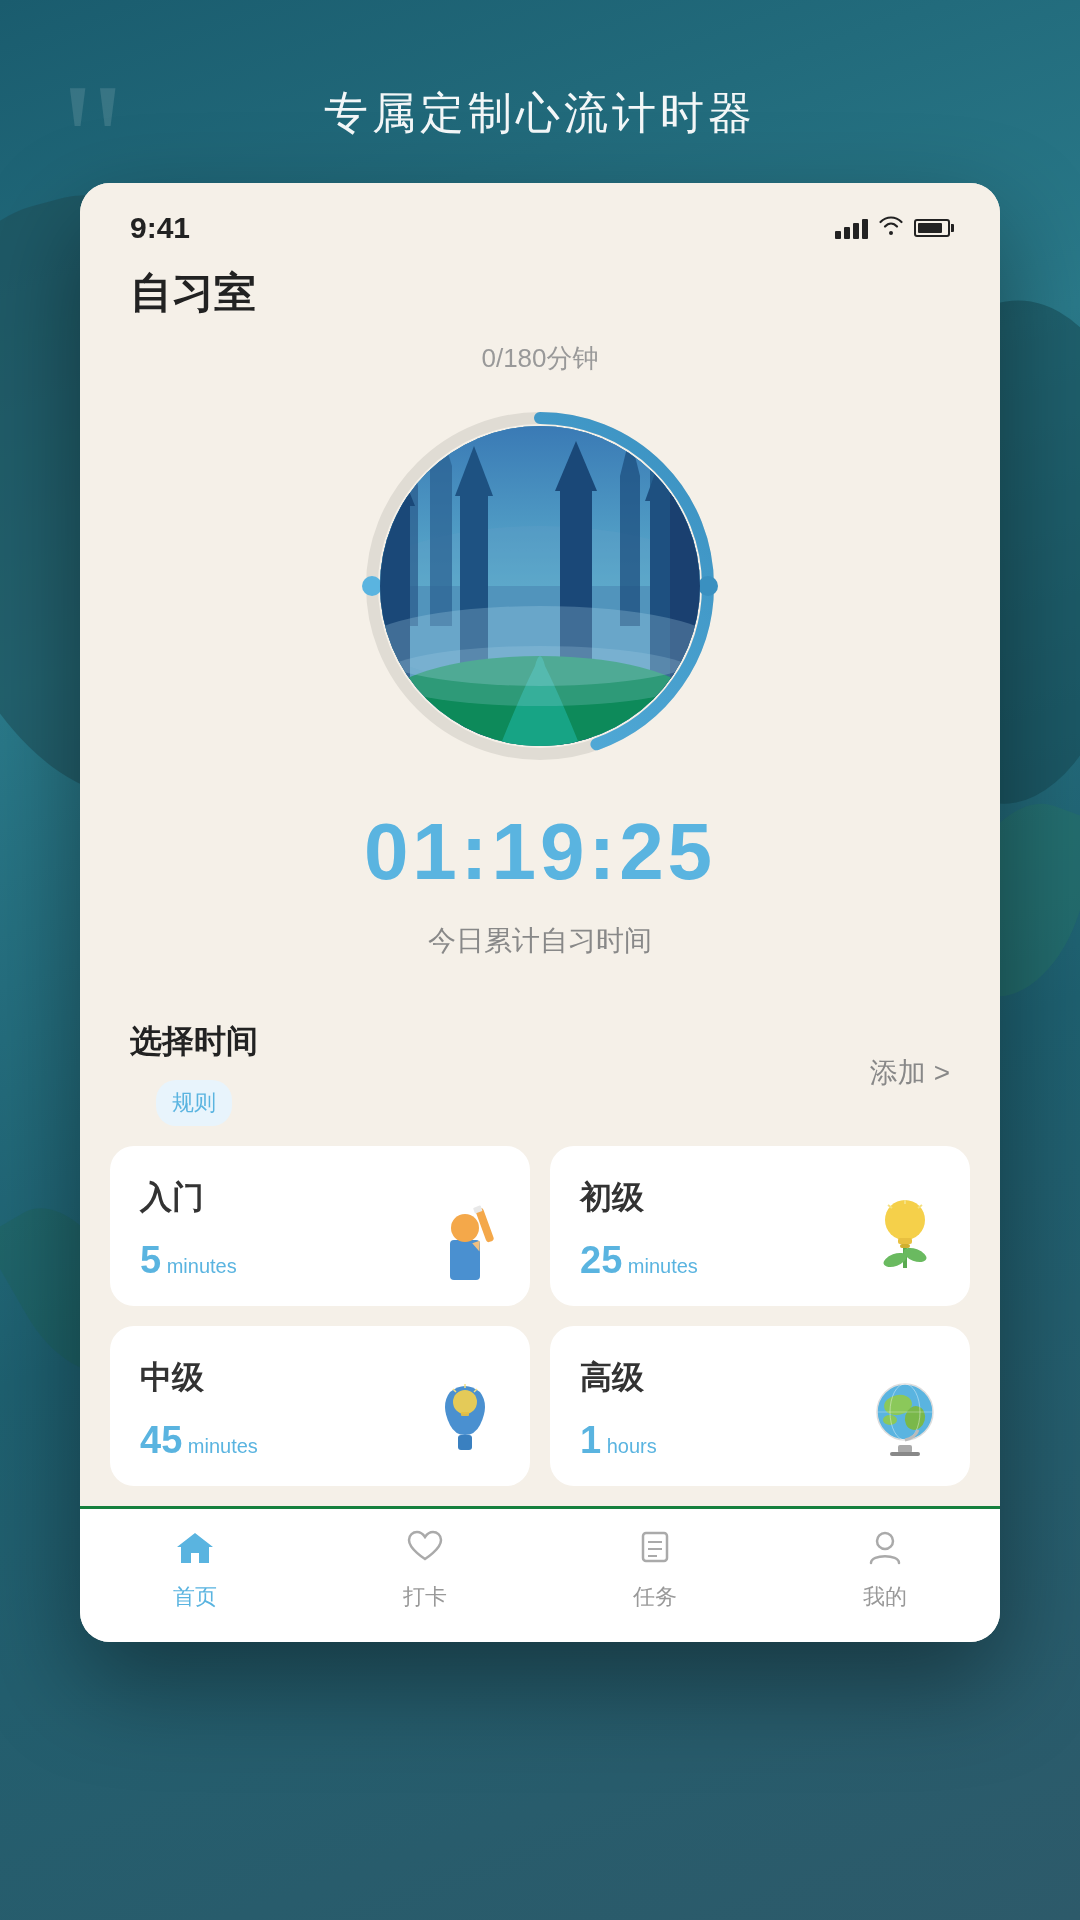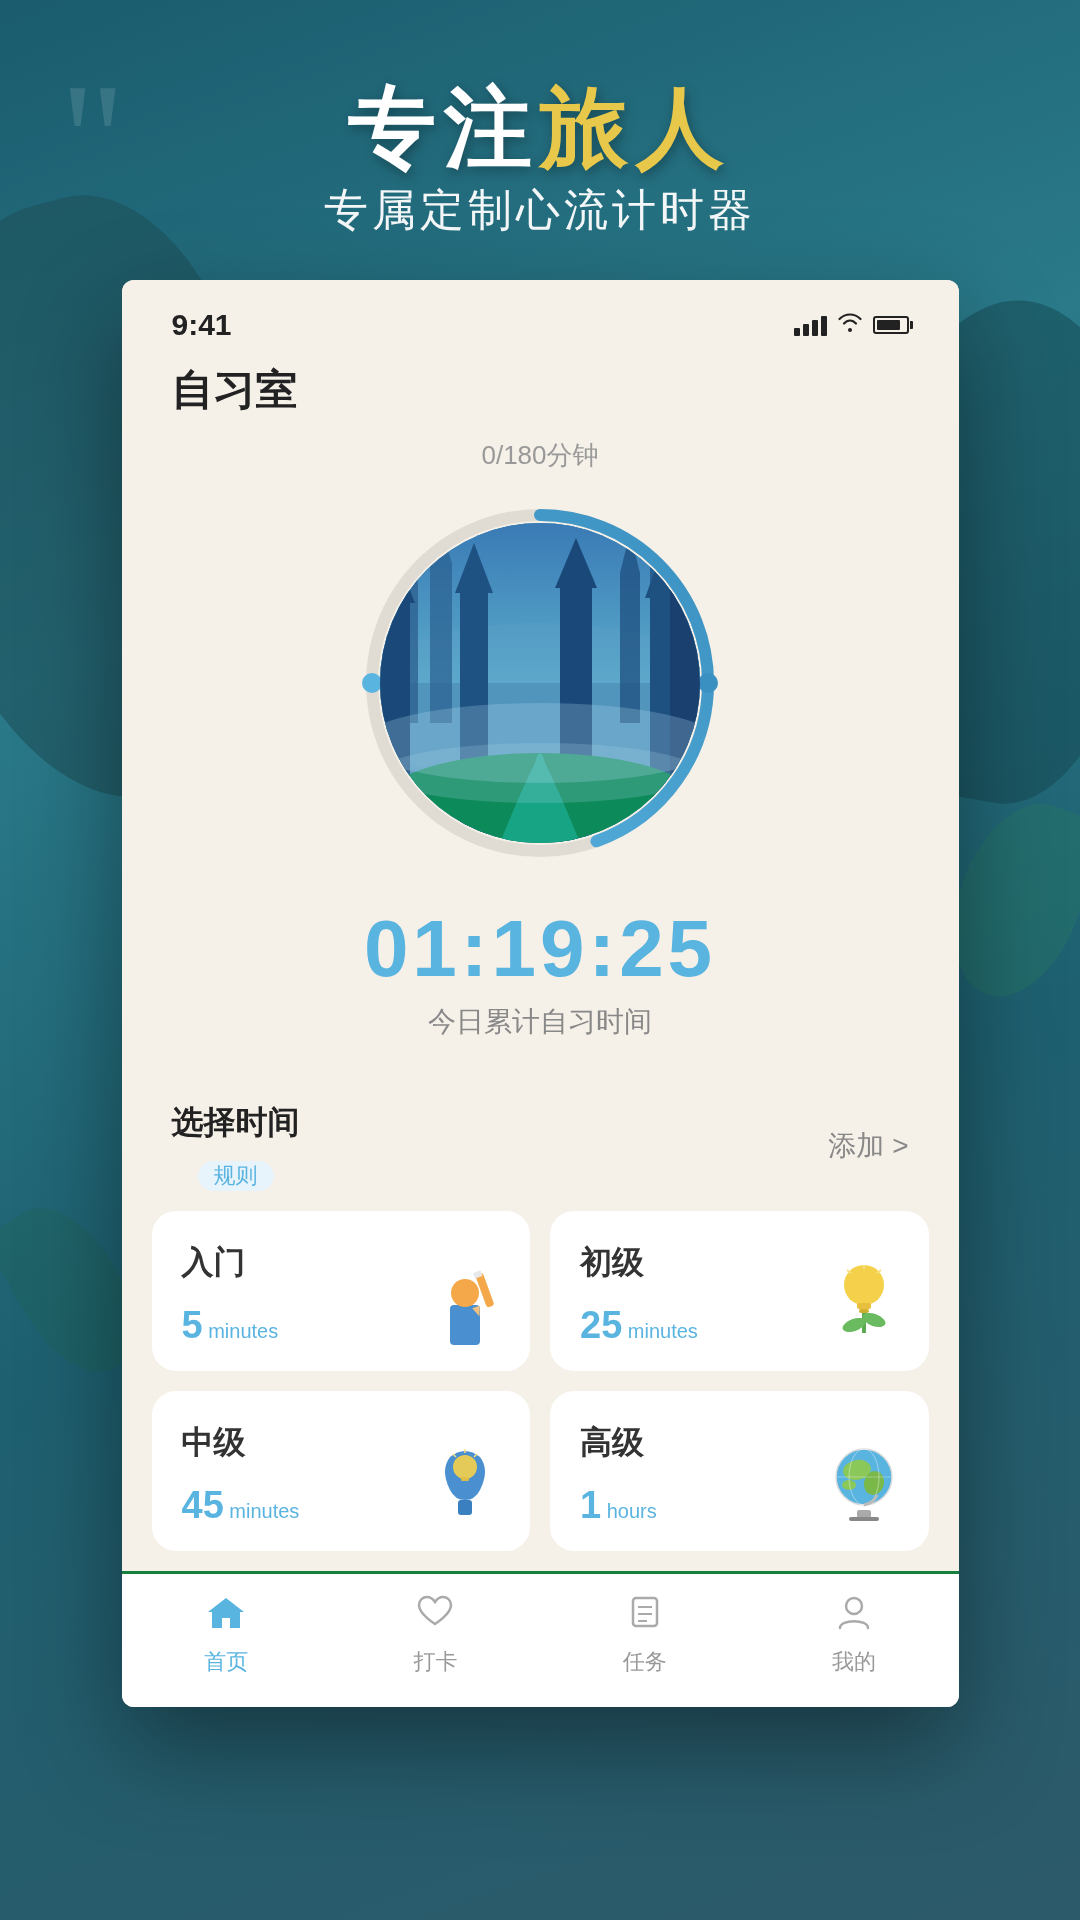--- a/index.html
+++ b/index.html
@@ -99,23 +99,23 @@
     
     .phone-wrapper {
       position: relative;
       z-index: 2;
       display: flex;
       justify-content: center;
       padding: 0 60px;
     }
 
     .phone {
-      width: 837px;
+      width: 920px;
       background: #f5f0e8;
-      border-radius: 12px;
+      border-radius: 30px;
       overflow: hidden;
       box-shadow: 0 40px 100px rgba(0,0,0,0.4);
       position: relative;
     }
 
     
     .status-bar {
       display: flex;
       justify-content: space-between;
       align-items: center;
@@ -260,21 +260,21 @@
       height: 100%;
     }
 
     
     .timer-display {
       font-size: 80px;
       font-weight: 700;
       color: #5ab4e0;
       letter-spacing: 4px;
       font-variant-numeric: tabular-nums;
-      margin-bottom: 8px;
+      margin-bottom: 24px;
     }
 
     .timer-label {
       font-size: 28px;
       color: #888;
       margin-bottom: 10px;
     }
 
     
     .time-select-header {
@@ -295,21 +295,21 @@
     .time-select-title {
       font-size: 32px;
       font-weight: 600;
       color: #222;
     }
 
     .rules-badge {
       font-size: 22px;
       color: #5ab4e0;
       background: #e8f4fc;
-      padding: 0 16px;
+      padding: 8px 16px;
       border-radius: 20px;
     }
 
     .add-link {
       font-size: 28px;
       color: #888;
       display: flex;
       align-items: center;
       gap: 6px;
     }
@@ -424,23 +424,20 @@
 </head>
 <body>
 
 <div class="bg"></div>
 <div class="bg-decor"></div>
 <div class="leaf1"></div>
 <div class="leaf2"></div>
 
 <div class="title-area">
   <div class="quote-mark">"</div>
-  <div class="title-main">
-    <span>专注</span><span class="highlight">旅人</span>
-  </div>
   <div class="title-sub">专属定制心流计时器</div>
 </div>
 
 <div class="phone-wrapper">
   <div class="phone">
 
     <div class="status-bar">
       <span class="status-time">9:41</span>
       <div class="status-icons">
         <div class="signal-bars">

